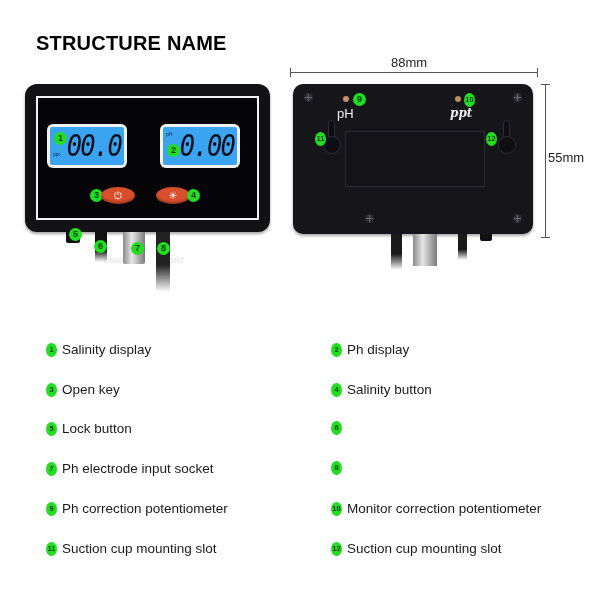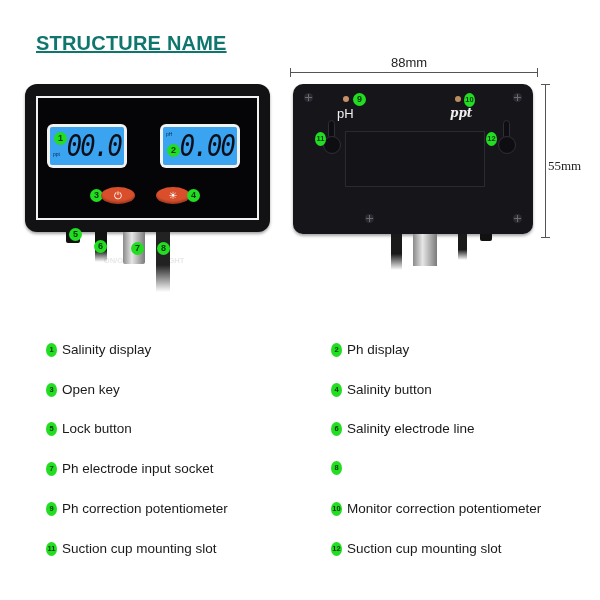--- a/index.html
+++ b/index.html
@@ -1,19 +1,19 @@
 <!DOCTYPE html>
 <html><head>
 <meta charset="utf-8">
 <style>
   * { box-sizing: border-box; margin: 0; padding: 0; }
   html, body { width: 600px; height: 600px; background: #ffffff; overflow: hidden; }
   body { position: relative; font-family: "Liberation Sans", sans-serif; color: #1a1a1a; }
 
-  .title { position: absolute; left: 36px; top: 32px; font-size: 20px; font-weight: bold; color: #0f766e; letter-spacing: 0.2px; text-decoration: underline; }
+  .title { position: absolute; left: 36px; top: 32px; font-size: 20px; font-weight: bold; color: #000000; letter-spacing: 0.2px; }
 
   .badge { display: inline-flex; align-items: center; justify-content: center; width: 13px; height: 13px; border-radius: 50%; background: #22dd22; color: #0a3a0a; font-size: 9px; font-weight: bold; font-family: "Liberation Sans", sans-serif; line-height: 1; }
   .badge.sm { width: 11px; height: 14px; font-size: 7.5px; }
   .abs { position: absolute; }
 
   
   .front { position: absolute; left: 25px; top: 84px; width: 245px; height: 148px; background: #121214; border-radius: 12px; box-shadow: 0 2px 3px rgba(0,0,0,0.35); }
   .front-panel { position: absolute; left: 11px; top: 12px; width: 223px; height: 124px; border: 2px solid #f2f2f2; background: #050507; }
   .device-name { position: absolute; left: 0; right: 0; top: 5px; text-align: center; color: #f4f4f4; font-weight: bold; font-size: 14.5px; font-family: "DejaVu Sans", sans-serif; letter-spacing: -0.2px; }
   .lcd { position: absolute; top: 26px; width: 80px; height: 44px; background: #f2f2f2; border-radius: 6px; }
@@ -95,21 +95,21 @@
 
 <div class="port" style="left:123px;top:232px;width:22px;height:32px;background:linear-gradient(90deg,#8a8a8a,#e6e6e6 40%,#b0b0b0 70%,#7a7a7a);border-radius:0 0 2px 2px;"></div>
 <span class="badge abs" style="left:131px;top:242px;">7</span>
 
 <div class="port" style="left:156px;top:232px;width:14px;height:60px;background:linear-gradient(#222,#222 55%,rgba(34,34,34,0));"></div>
 <span class="badge abs" style="left:157px;top:242px;">8</span>
 
 <div class="dim-text" style="left:391px;top:55px;">88mm</div>
 <div class="dim-line-h"></div>
 <div class="dim-line-v"></div>
-<div class="dim-text" style="left:548px;top:158px;font-family:Liberation Serif, serif;">55mm</div>
+<div class="dim-text" style="left:548px;top:150px;">55mm</div>
 
 <div class="back">
   <div class="screw" style="left:11px;top:9px;"></div>
   <div class="screw" style="left:220px;top:9px;"></div>
   <div class="screw" style="left:72px;top:130px;"></div>
   <div class="screw" style="left:220px;top:130px;"></div>
 
   <div class="pot" style="left:50px;top:12px;"></div>
   <span class="badge abs" style="left:60px;top:9px;">9</span>
   <div class="back-label" style="left:44px;top:22px;font-size:13px;">pH</div>
@@ -153,21 +153,20 @@
 <div class="legend-item" style="left:331px;top:382px;">
   <span class="badge sm">4</span>
   <span>Salinity button</span>
 </div>
 <div class="legend-item" style="left:46px;top:421px;">
   <span class="badge sm">5</span>
   <span>Lock button</span>
 </div>
 <div class="legend-item" style="left:331px;top:421px;">
   <span class="badge sm">6</span>
-  <span>Salinity electrode line</span>
 </div>
 <div class="legend-item" style="left:46px;top:461px;">
   <span class="badge sm">7</span>
   <span>Ph electrode input socket</span>
 </div>
 <div class="legend-item" style="left:331px;top:461px;">
   <span class="badge sm">8</span>
 </div>
 <div class="legend-item" style="left:46px;top:501px;">
   <span class="badge sm">9</span>

